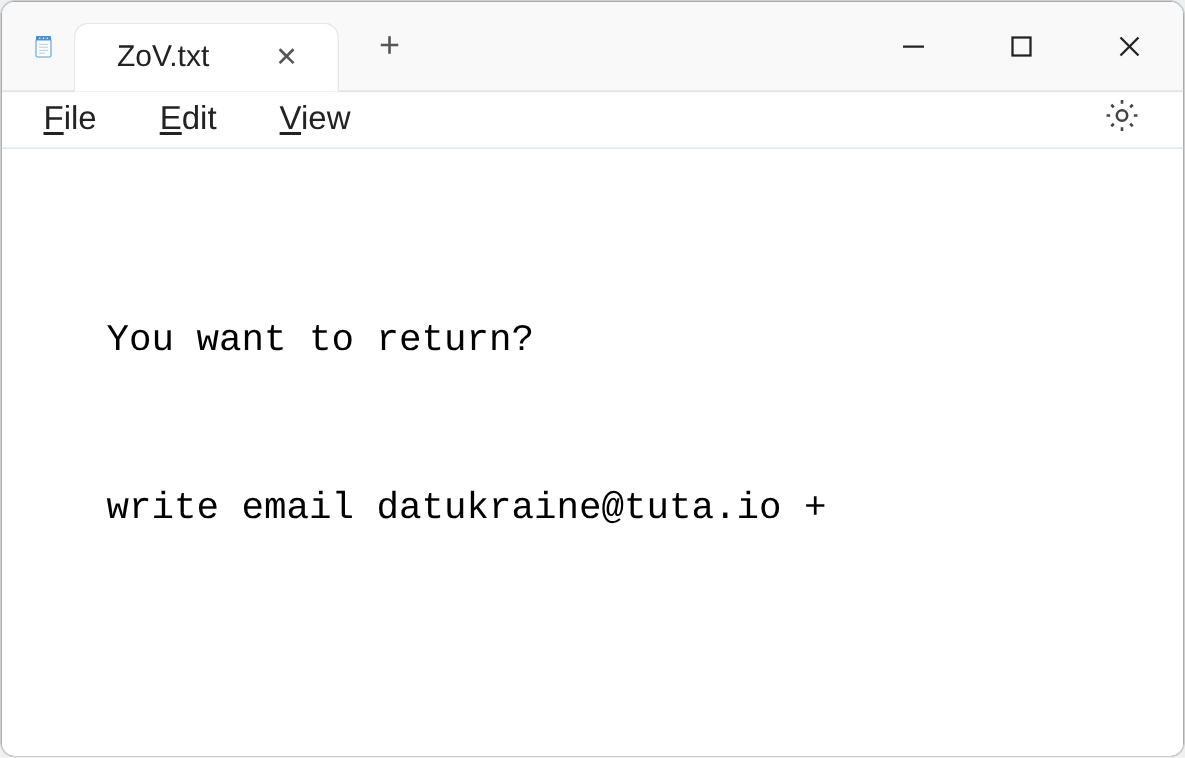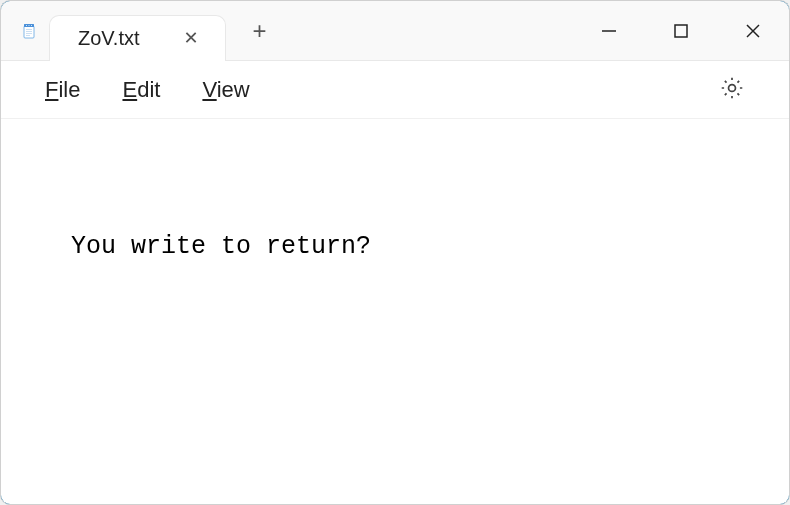--- a/index.html
+++ b/index.html
@@ -73,21 +73,21 @@
       align-items: center;
       justify-content: center;
       cursor: pointer;
     }
     .menubar {
       height: 58px;
       background: #ffffff;
       display: flex;
       align-items: center;
       gap: 42px;
-      padding: 0 44px;
+      padding: 0 28px;
       border-bottom: 1px solid #f0f0f0;
     }
     .menu-item {
       font-size: 22px;
       color: #222;
       cursor: pointer;
       text-decoration: underline;
       text-decoration-color: transparent;
       text-underline-offset: 2px;
     }
@@ -158,17 +158,18 @@
     <div class="spacer"></div>
     <span class="settings-btn">
       <svg width="26" height="26" viewBox="0 0 24 24" fill="none" stroke="#444" stroke-width="1.6">
         <circle cx="12" cy="12" r="3.2"></circle>
         <path d="M12 2.5v2.2M12 19.3v2.2M21.5 12h-2.2M4.7 12H2.5M18.6 5.4l-1.55 1.55M6.95 17.05L5.4 18.6M18.6 18.6l-1.55-1.55M6.95 6.95L5.4 5.4"></path>
       </svg>
     </span>
   </div>
 
   <div class="editor">
-    <div>You write to return?</div>
+    <div>You want to return?</div>
+    <div>write email datukraine@tuta.io +</div>
     
   </div>
 
 </div>
 
 </body></html>

